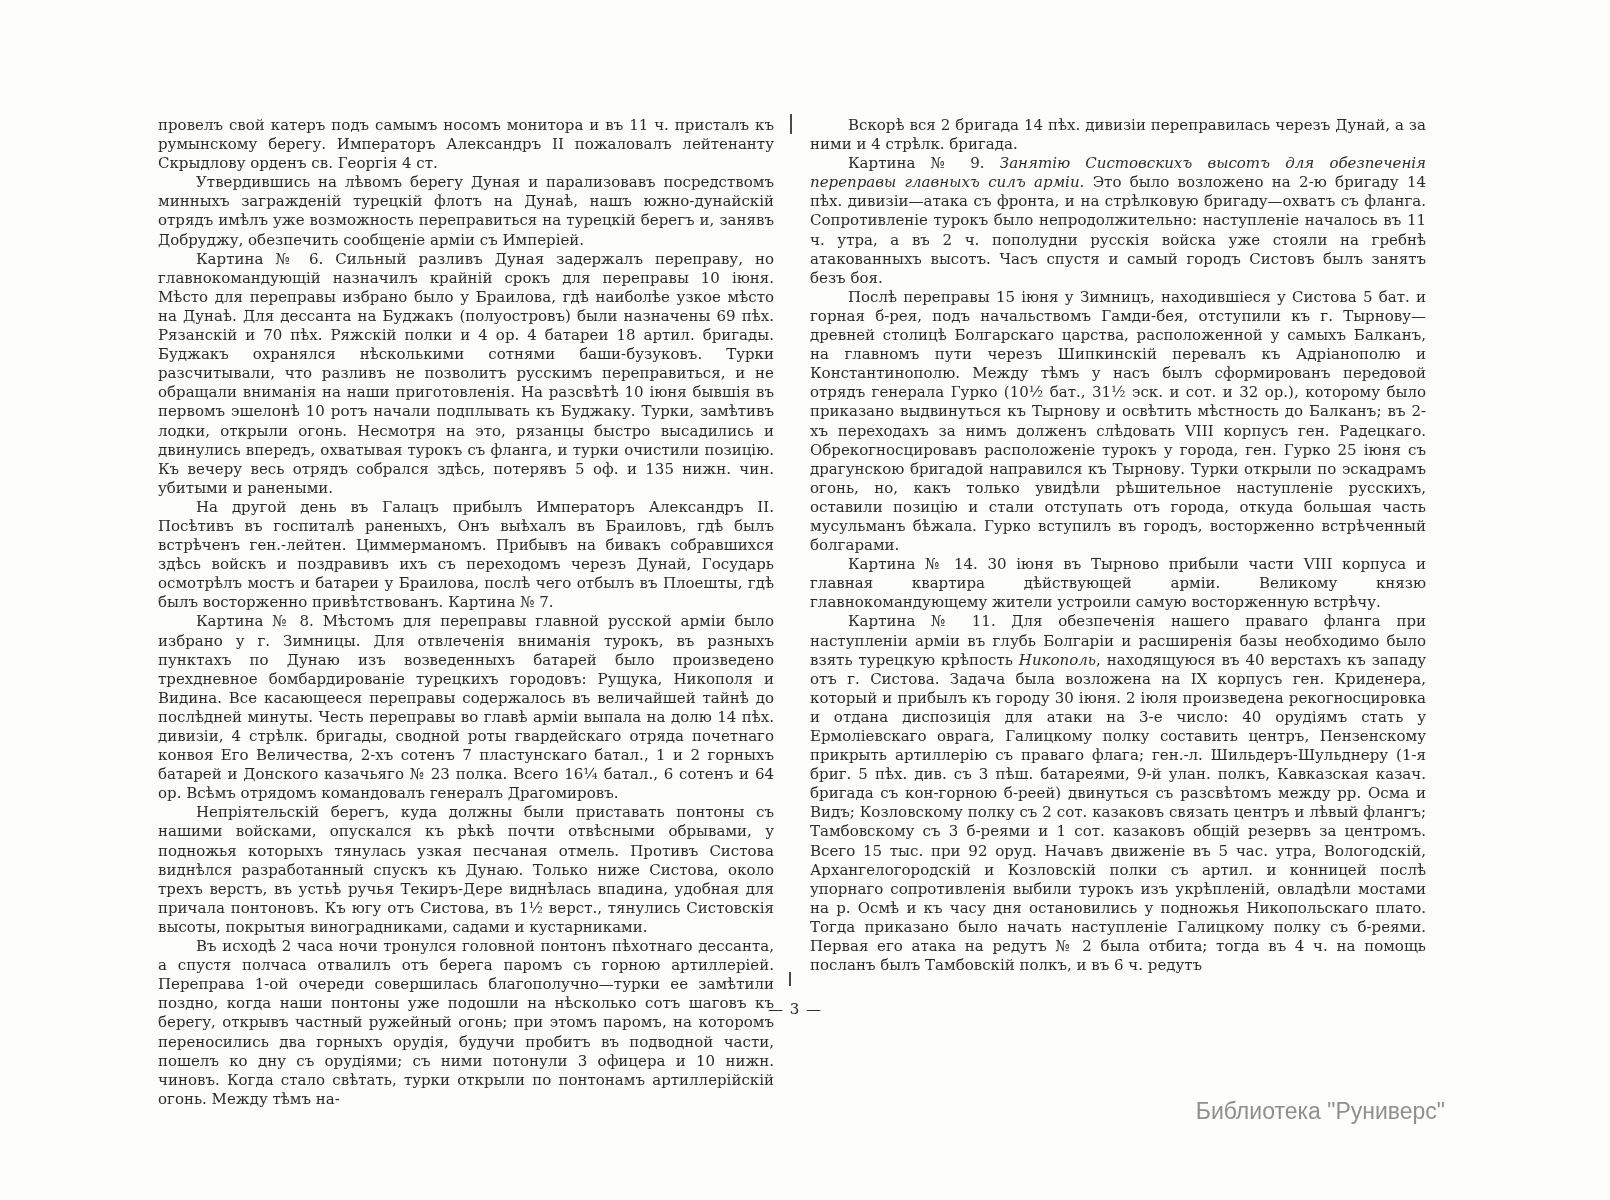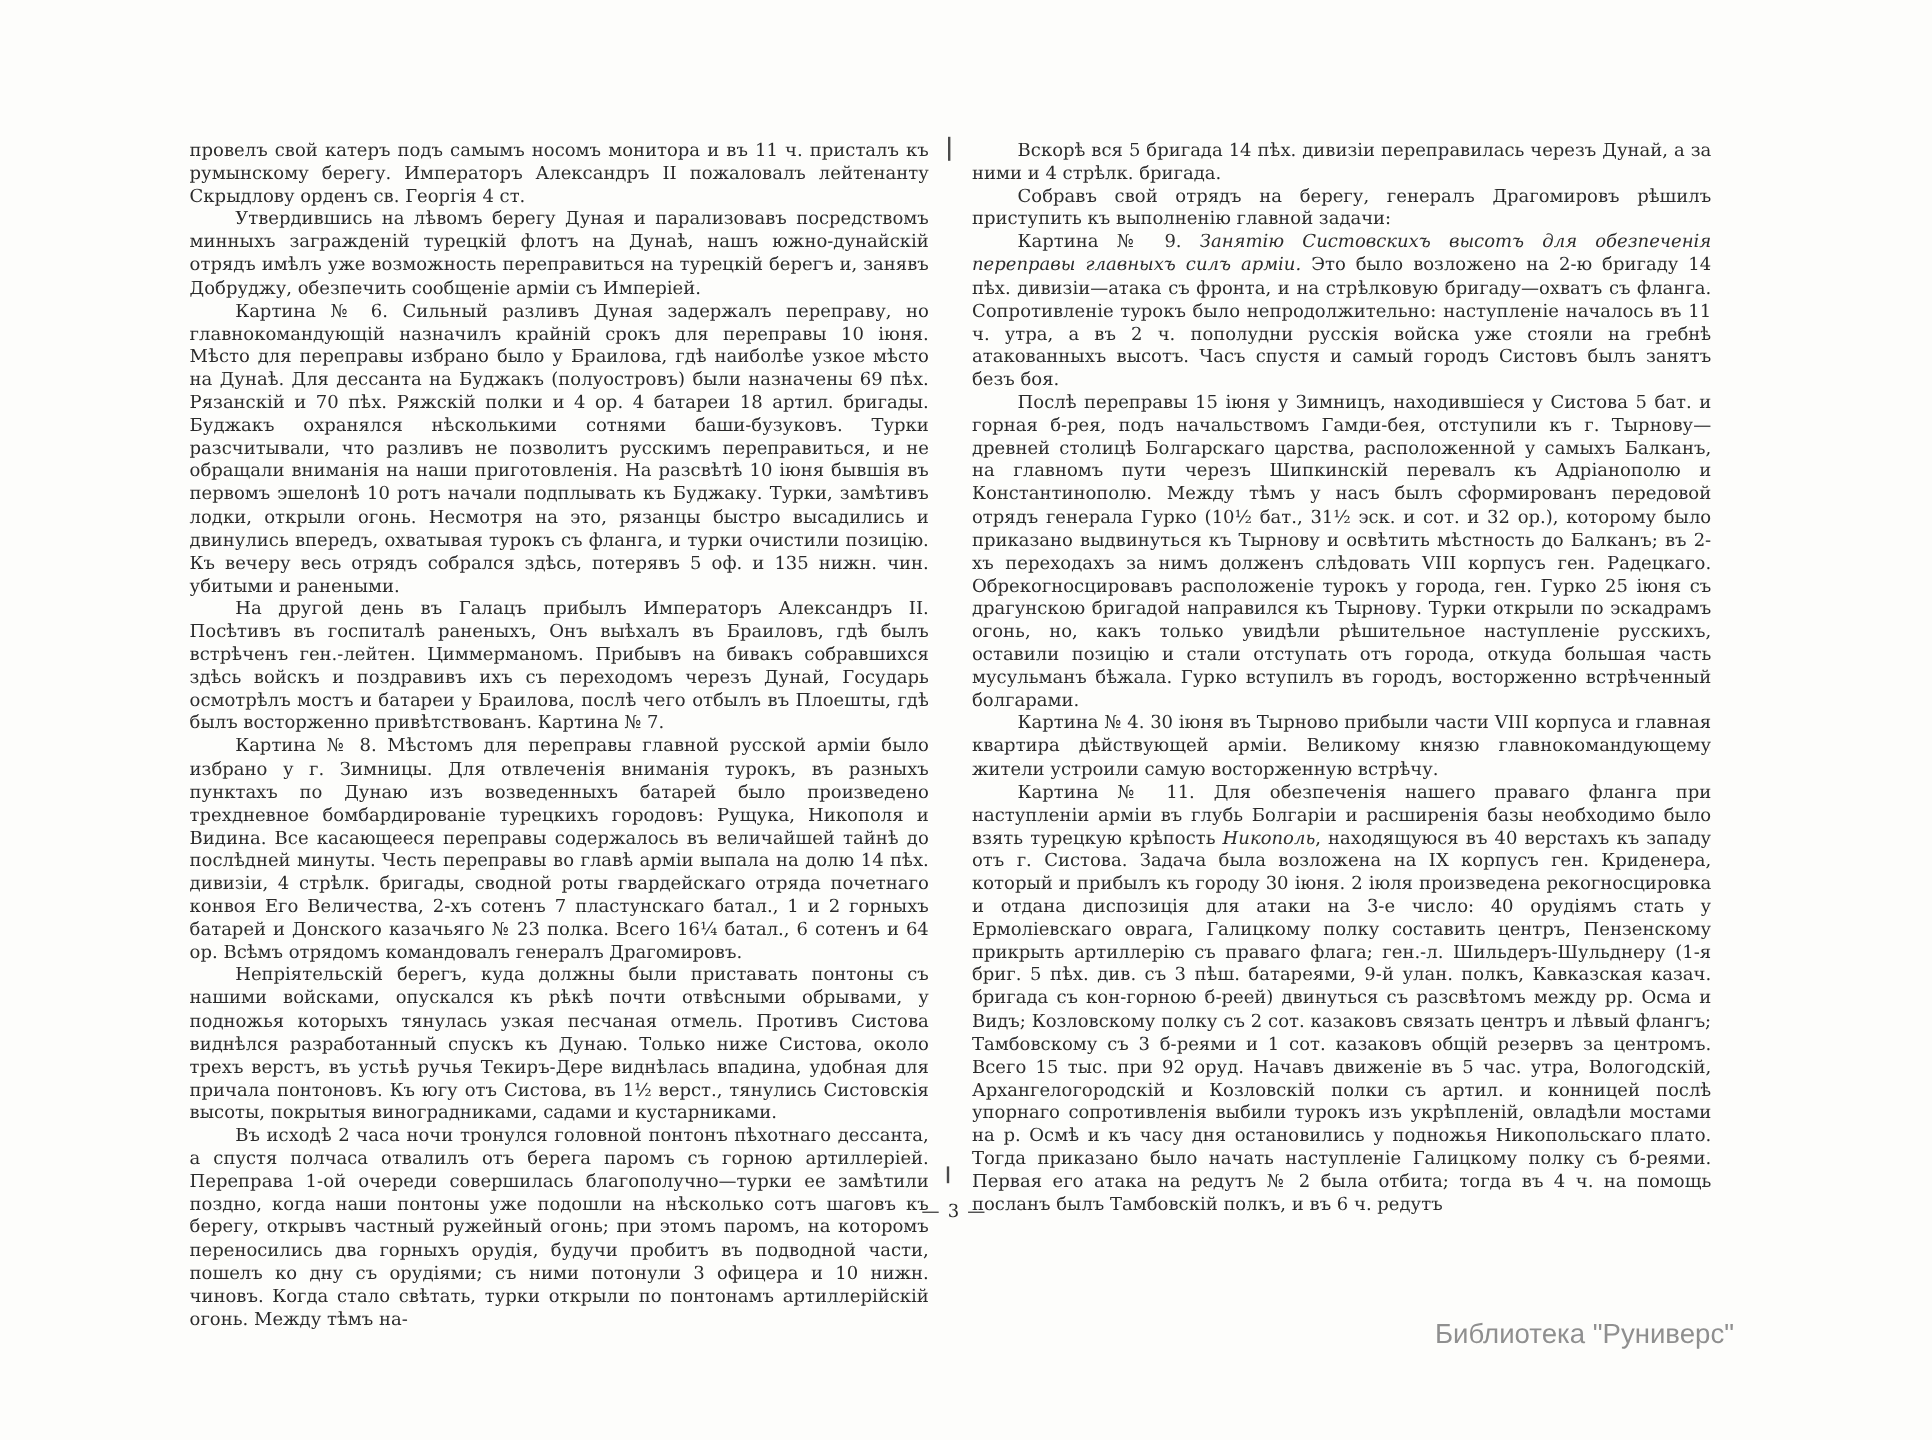--- a/index.html
+++ b/index.html
@@ -73,25 +73,24 @@
       <p class="par no-indent"><span class="seg-normal">провелъ свой катеръ подъ самымъ носомъ монитора и въ 11 ч. присталъ къ румынскому берегу. Императоръ Александръ II пожаловалъ лейтенанту Скрыдлову орденъ св. Георгія 4 ст.</span></p>
       <p class="par"><span class="seg-normal">Утвердившись на лѣвомъ берегу Дуная и парализовавъ посредствомъ минныхъ загражденій турецкій флотъ на Дунаѣ, нашъ южно-дунайскій отрядъ имѣлъ уже возможность переправиться на турецкій берегъ и, занявъ Добруджу, обезпечить сообщеніе арміи съ Имперіей.</span></p>
       <p class="par"><span class="seg-bold">Картина № 6.</span><span class="seg-normal"> Сильный разливъ Дуная задержалъ переправу, но главнокомандующій назначилъ крайній срокъ для переправы 10 іюня. Мѣсто для переправы избрано было у Браилова, гдѣ наиболѣе узкое мѣсто на Дунаѣ. Для дессанта на Буджакъ (полуостровъ) были назначены 69 пѣх. Рязанскій и 70 пѣх. Ряжскій полки и 4 ор. 4 батареи 18 артил. бригады. Буджакъ охранялся нѣсколькими сотнями баши-бузуковъ. Турки разсчитывали, что разливъ не позволитъ русскимъ переправиться, и не обращали вниманія на наши приготовленія. На разсвѣтѣ 10 іюня бывшія въ первомъ эшелонѣ 10 ротъ начали подплывать къ Буджаку. Турки, замѣтивъ лодки, открыли огонь. Несмотря на это, рязанцы быстро высадились и двинулись впередъ, охватывая турокъ съ фланга, и турки очистили позицію. Къ вечеру весь отрядъ собрался здѣсь, потерявъ 5 оф. и 135 нижн. чин. убитыми и ранеными.</span></p>
       <p class="par"><span class="seg-normal">На другой день въ Галацъ прибылъ Императоръ Александръ II. Посѣтивъ въ госпиталѣ раненыхъ, Онъ выѣхалъ въ Браиловъ, гдѣ былъ встрѣченъ ген.-лейтен. Циммерманомъ. Прибывъ на бивакъ собравшихся здѣсь войскъ и поздравивъ ихъ съ переходомъ черезъ Дунай, Государь осмотрѣлъ мостъ и батареи у Браилова, послѣ чего отбылъ въ Плоешты, гдѣ былъ восторженно привѣтствованъ. </span><span class="seg-bold">Картина № 7.</span></p>
       <p class="par"><span class="seg-bold">Картина № 8.</span><span class="seg-normal"> Мѣстомъ для переправы главной русской арміи было избрано у г. Зимницы. Для отвлеченія вниманія турокъ, въ разныхъ пунктахъ по Дунаю изъ возведенныхъ батарей было произведено трехдневное бомбардированіе турецкихъ городовъ: Рущука, Никополя и Видина. Все касающееся переправы содержалось въ величайшей тайнѣ до послѣдней минуты. Честь переправы во главѣ арміи выпала на долю 14 пѣх. дивизіи, 4 стрѣлк. бригады, сводной роты гвардейскаго отряда почетнаго конвоя Его Величества, 2-хъ сотенъ 7 пластунскаго батал., 1 и 2 горныхъ батарей и Донского казачьяго № 23 полка. Всего 16¼ батал., 6 сотенъ и 64 ор. Всѣмъ отрядомъ командовалъ генералъ Драгомировъ.</span></p>
       <p class="par"><span class="seg-normal">Непріятельскій берегъ, куда должны были приставать понтоны съ нашими войсками, опускался къ рѣкѣ почти отвѣсными обрывами, у подножья которыхъ тянулась узкая песчаная отмель. Противъ Систова виднѣлся разработанный спускъ къ Дунаю. Только ниже Систова, около трехъ верстъ, въ устьѣ ручья Текиръ-Дере виднѣлась впадина, удобная для причала понтоновъ. Къ югу отъ Систова, въ 1½ верст., тянулись Систовскія высоты, покрытыя виноградниками, садами и кустарниками.</span></p>
       <p class="par"><span class="seg-normal">Въ исходѣ 2 часа ночи тронулся головной понтонъ пѣхотнаго дессанта, а спустя полчаса отвалилъ отъ берега паромъ съ горною артиллеріей. Переправа 1-ой очереди совершилась благополучно—турки ее замѣтили поздно, когда наши понтоны уже подошли на нѣсколько сотъ шаговъ къ берегу, открывъ частный ружейный огонь; при этомъ паромъ, на которомъ переносились два горныхъ орудія, будучи пробитъ въ подводной части, пошелъ ко дну съ орудіями; съ ними потонули 3 офицера и 10 нижн. чиновъ. Когда стало свѣтать, турки открыли по понтонамъ артиллерійскій огонь. Между тѣмъ на-</span></p>
     </div>
 
   <div class="column column-right">
-      <p class="par"><span class="seg-normal">Вскорѣ вся 5 бригада 14 пѣх. дивизіи переправилась черезъ Дунай, а за ними и 4 стрѣлк. бригада.</span></p>
-      <p class="par"><span class="seg-normal">Собравъ свой отрядъ на берегу, генералъ Драгомировъ рѣшилъ приступить къ выполненію главной задачи:</span></p>
+      <p class="par"><span class="seg-normal">Вскорѣ вся 2 бригада 14 пѣх. дивизіи переправилась черезъ Дунай, а за ними и 4 стрѣлк. бригада.</span></p>
       <p class="par"><span class="seg-bold">Картина № 9.</span><span class="seg-italic"> Занятію Систовскихъ высотъ для обезпеченія переправы главныхъ силъ арміи.</span><span class="seg-normal"> Это было возложено на 2-ю бригаду 14 пѣх. дивизіи—атака съ фронта, и на стрѣлковую бригаду—охватъ съ фланга. Сопротивленіе турокъ было непродолжительно: наступленіе началось въ 11 ч. утра, а въ 2 ч. пополудни русскія войска уже стояли на гребнѣ атакованныхъ высотъ. Часъ спустя и самый городъ Систовъ былъ занятъ безъ боя.</span></p>
       <p class="par"><span class="seg-normal">Послѣ переправы 15 іюня у Зимницъ, находившіеся у Систова 5 бат. и горная б-рея, подъ начальствомъ Гамди-бея, отступили къ г. Тырнову—древней столицѣ Болгарскаго царства, расположенной у самыхъ Балканъ, на главномъ пути черезъ Шипкинскій перевалъ къ Адріанополю и Константинополю. Между тѣмъ у насъ былъ сформированъ передовой отрядъ генерала Гурко (10½ бат., 31½ эск. и сот. и 32 ор.), которому было приказано выдвинуться къ Тырнову и освѣтить мѣстность до Балканъ; въ 2-хъ переходахъ за нимъ долженъ слѣдовать VIII корпусъ ген. Радецкаго. Обрекогносцировавъ расположеніе турокъ у города, ген. Гурко 25 іюня съ драгунскою бригадой направился къ Тырнову. Турки открыли по эскадрамъ огонь, но, какъ только увидѣли рѣшительное наступленіе русскихъ, оставили позицію и стали отступать отъ города, откуда большая часть мусульманъ бѣжала. Гурко вступилъ въ городъ, восторженно встрѣченный болгарами.</span></p>
-      <p class="par"><span class="seg-bold">Картина № 4.</span><span class="seg-normal"> 30 іюня въ Тырново прибыли части VIII корпуса и главная квартира дѣйствующей арміи. Великому князю главнокомандующему жители устроили самую восторженную встрѣчу.</span></p>
+      <p class="par"><span class="seg-bold">Картина № 14.</span><span class="seg-normal"> 30 іюня въ Тырново прибыли части VIII корпуса и главная квартира дѣйствующей арміи. Великому князю главнокомандующему жители устроили самую восторженную встрѣчу.</span></p>
       <p class="par"><span class="seg-bold">Картина № 11.</span><span class="seg-normal"> Для обезпеченія нашего праваго фланга при наступленіи арміи въ глубь Болгаріи и расширенія базы необходимо было взять турецкую крѣпость </span><span class="seg-italic">Никополь</span><span class="seg-normal">, находящуюся въ 40 верстахъ къ западу отъ г. Систова. Задача была возложена на IX корпусъ ген. Криденера, который и прибылъ къ городу 30 іюня. 2 іюля произведена рекогносцировка и отдана диспозиція для атаки на 3-е число: 40 орудіямъ стать у Ермоліевскаго оврага, Галицкому полку составить центръ, Пензенскому прикрыть артиллерію съ праваго флага; ген.-л. Шильдеръ-Шульднеру (1-я бриг. 5 пѣх. див. съ 3 пѣш. батареями, 9-й улан. полкъ, Кавказская казач. бригада съ кон-горною б-реей) двинуться съ разсвѣтомъ между рр. Осма и Видъ; Козловскому полку съ 2 сот. казаковъ связать центръ и лѣвый флангъ; Тамбовскому съ 3 б-реями и 1 сот. казаковъ общій резервъ за центромъ. Всего 15 тыс. при 92 оруд. Начавъ движеніе въ 5 час. утра, Вологодскій, Архангелогородскій и Козловскій полки съ артил. и конницей послѣ упорнаго сопротивленія выбили турокъ изъ укрѣпленій, овладѣли мостами на р. Осмѣ и къ часу дня остановились у подножья Никопольскаго плато. Тогда приказано было начать наступленіе Галицкому полку съ б-реями. Первая его атака на редутъ № 2 была отбита; тогда въ 4 ч. на помощь посланъ былъ Тамбовскій полкъ, и въ 6 ч. редутъ</span></p>
     </div>
 
   <div class="page-number">— 3 —</div>
 
   <div class="watermark">Библиотека "Руниверс"</div>
 
 </div>
 
 </body></html>

